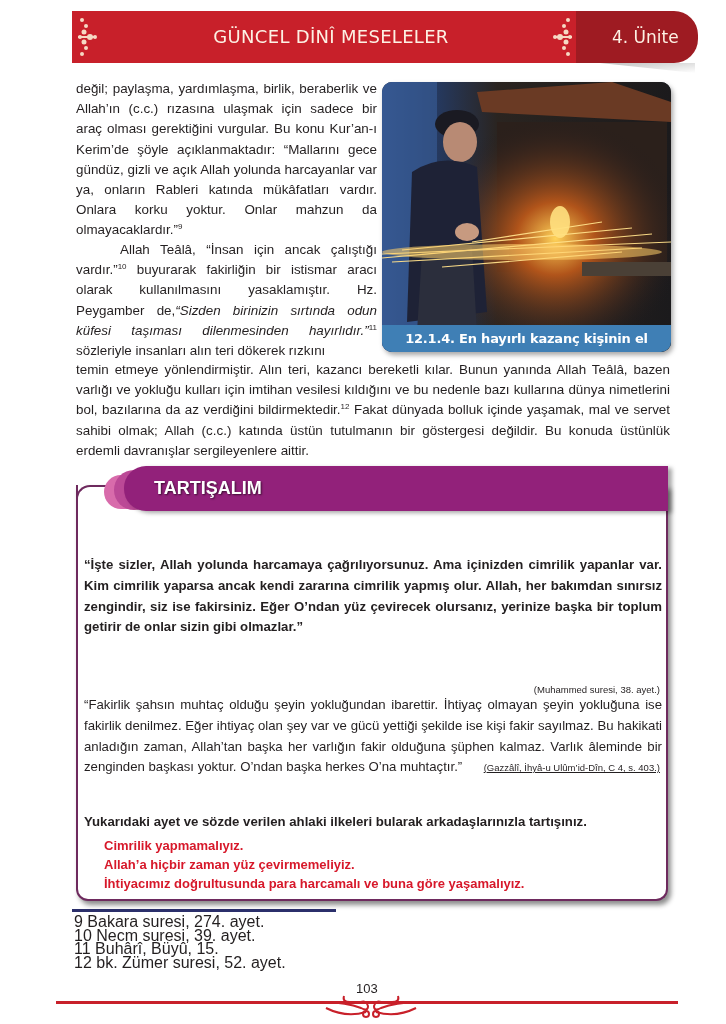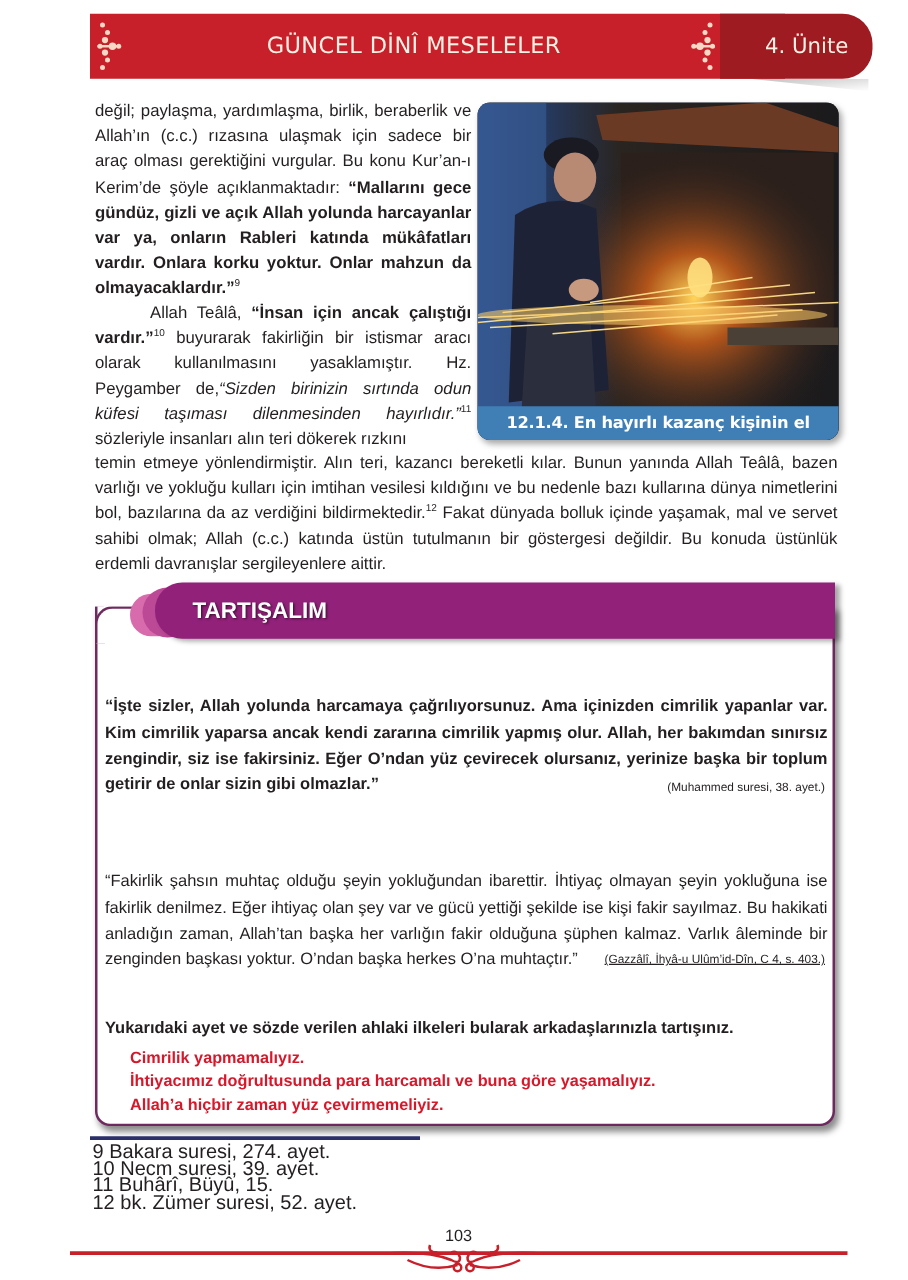--- a/index.html
+++ b/index.html
@@ -27,21 +27,21 @@
   .unit-shadow {
     position: absolute; left: 600px; top: 63px; width: 95px; height: 10px;
     background: linear-gradient(to bottom right, rgba(0,0,0,0.25), rgba(0,0,0,0));
     clip-path: polygon(0 0, 100% 0, 100% 100%);
   }
 
   
   .para {
     position: absolute; font-size: 13.4px; line-height: 20.2px; text-align: justify; color: #231f20;
   }
-  .para b { font-weight: bold; }
+  .para b { font-weight: normal; }
   .para i { font-style: italic; }
   .para sup { font-size: 8px; vertical-align: super; line-height: 0; }
   .p1 { left: 76px; top: 79px; width: 301px; }
   .p2 { left: 76px; top: 240px; width: 301px; text-indent: 44px; }
   .p3 { left: 76px; top: 360px; width: 594px; }
 
   
   .photo-frame {
     position: absolute; left: 382px; top: 82px; width: 289px; height: 270px;
     border-radius: 10px; overflow: hidden;
@@ -80,21 +80,21 @@
     color: #ffffff; font-weight: bold; font-size: 18px;
     text-shadow: 1px 1px 2px rgba(0,0,0,0.6);
     font-family: "Liberation Sans", sans-serif;
   }
   .quote {
     position: absolute; left: 84px; width: 578px; font-size: 13.2px; line-height: 20.8px; text-align: justify; color: #231f20;
   }
   .q1 { top: 555px; font-weight: bold; }
   .q2 { top: 667px; margin-top: 28px; }
   .source { position: absolute; right: 66px; font-size: 9.5px; color: #231f20; text-align: right; }
-  .s1 { top: 625px; text-align: right; }
+  .s1 { top: 684px; text-align: right; }
   .s2 { top: 762px; text-decoration: underline; }
   .question {
     position: absolute; left: 84px; top: 814px; width: 578px; font-weight: bold; font-size: 13.2px; color: #231f20;
   }
   .answers { position: absolute; left: 104px; top: 836px; width: 550px; list-style: none; }
   .answers li { font-weight: bold; font-size: 13px; line-height: 19px; color: #d7182a; }
 
   
   .footnote-rule { position: absolute; left: 72px; top: 909px; width: 264px; height: 3px; background: #2b2f6b; }
   .footnotes { position: absolute; left: 74px; top: 915px; list-style: none; }
@@ -204,22 +204,22 @@
 <div class="discuss-title">TARTIŞALIM</div>
 
 <p class="quote q1">“İşte sizler, Allah yolunda harcamaya çağrılıyorsunuz. Ama içinizden cimrilik yapanlar var. Kim cimrilik yaparsa ancak kendi zararına cimrilik yapmış olur. Allah, her bakımdan sınırsız zengindir, siz ise fakirsiniz. Eğer O’ndan yüz çevirecek olursanız, yerinize başka bir toplum getirir de onlar sizin gibi olmazlar.”</p>
 <div class="source s1">(Muhammed suresi, 38. ayet.)</div>
 <p class="quote q2">“Fakirlik şahsın muhtaç olduğu şeyin yokluğundan ibarettir. İhtiyaç olmayan şeyin yokluğuna ise fakirlik denilmez. Eğer ihtiyaç olan şey var ve gücü yettiği şekilde ise kişi fakir sayılmaz. Bu hakikati anladığın zaman, Allah’tan başka her varlığın fakir olduğuna şüphen kalmaz. Varlık âleminde bir zenginden başkası yoktur. O’ndan başka herkes O’na muhtaçtır.”</p>
 <div class="source s2">(Gazzâlî, İhyâ-u Ulûm’id-Dîn, C 4, s. 403.)</div>
 
 <p class="question">Yukarıdaki ayet ve sözde verilen ahlaki ilkeleri bularak arkadaşlarınızla tartışınız.</p>
 <ul class="answers">
   <li>Cimrilik yapmamalıyız.</li>
+  <li>Allah’a hiçbir zaman yüz çevirmemeliyiz.</li>
   <li>İhtiyacımız doğrultusunda para harcamalı ve buna göre yaşamalıyız.</li>
-  <li>Allah’a hiçbir zaman yüz çevirmemeliyiz.</li>
 </ul>
 
 <div class="footnote-rule"></div>
 <ul class="footnotes">
   <li>9 Bakara suresi, 274. ayet.</li>
   <li>10 Necm suresi, 39. ayet.</li>
   <li>11 Buhârî, Büyû, 15.</li>
   <li>12 bk. Zümer suresi, 52. ayet.</li>
 </ul>
 

